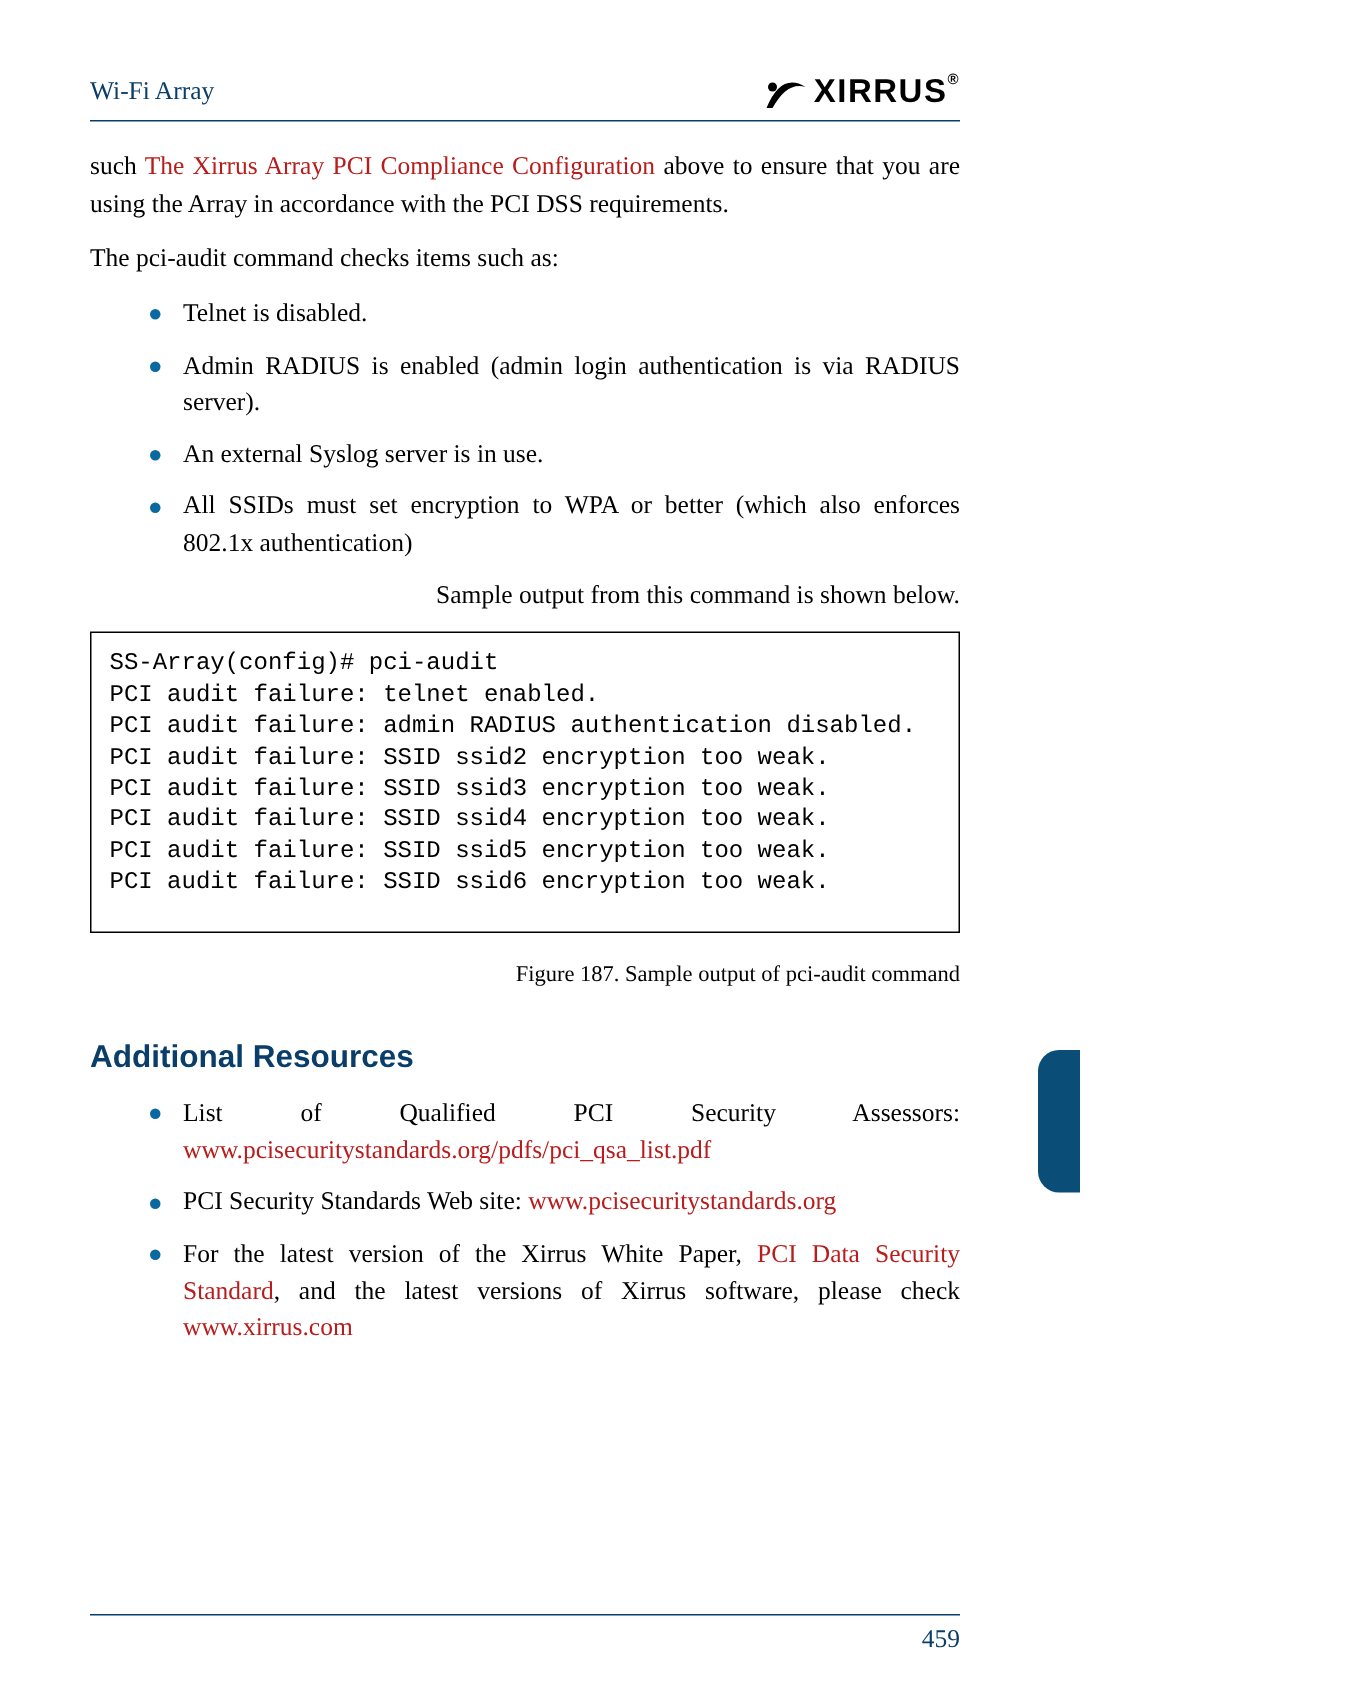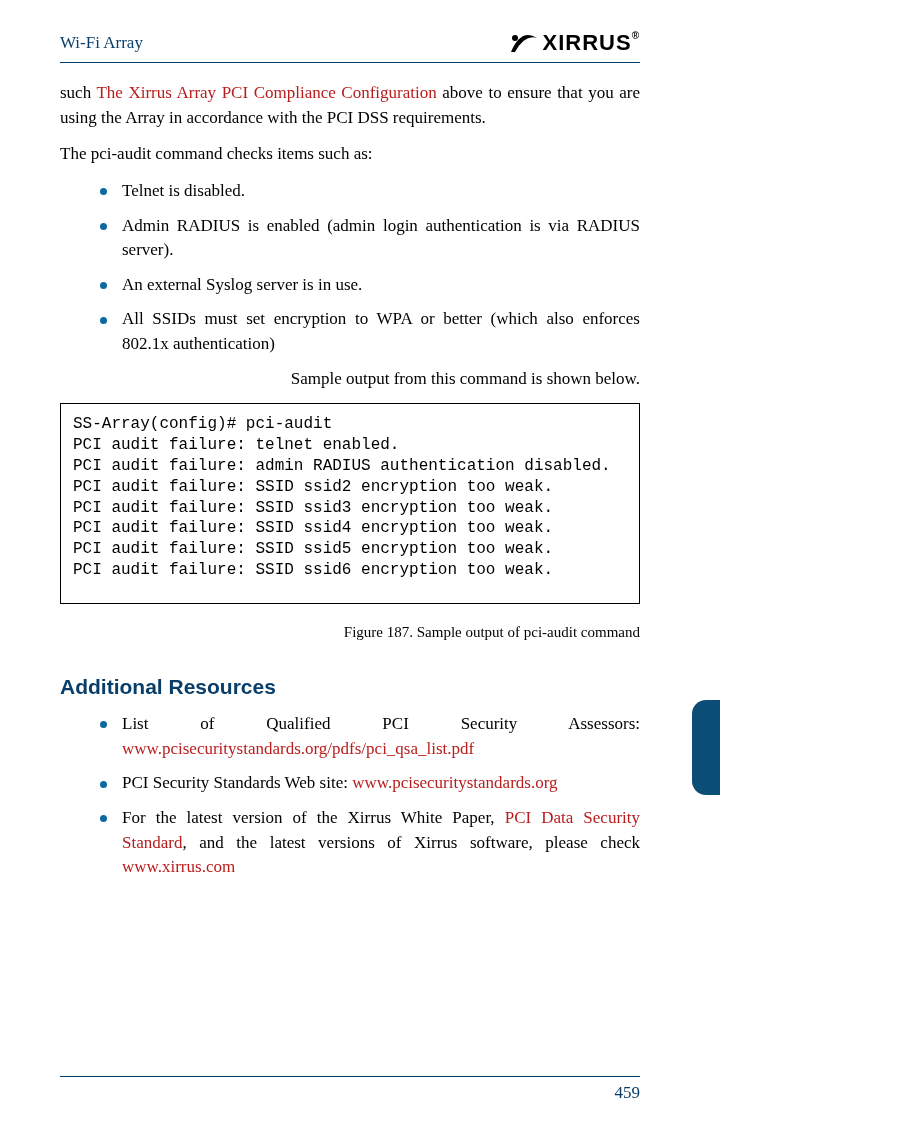--- a/index.html
+++ b/index.html
@@ -7,35 +7,35 @@
     padding: 0;
     background: #fff;
     font-family: Georgia, 'Times New Roman', serif;
     color: #000;
   }
   .page {
     width: 720px;
     height: 1133px;
     position: relative;
     box-sizing: border-box;
-    padding: 30px 80px 30px 60px;
+    padding: 48px 80px 30px 60px;
   }
   .header-row {
     display: flex;
     justify-content: space-between;
     align-items: center;
     margin-bottom: 6px;
   }
   .header-title {
     color: #0a3e6a;
     font-size: 17px;
   }
   .logo {
     display: flex;
-    align-items: center;
+    align-items: flex-end;
     gap: 4px;
   }
   .logo-text {
     font-family: Arial, sans-serif;
     font-weight: 900;
     font-size: 22px;
     letter-spacing: 1px;
     color: #000;
   }
   .logo-reg {

